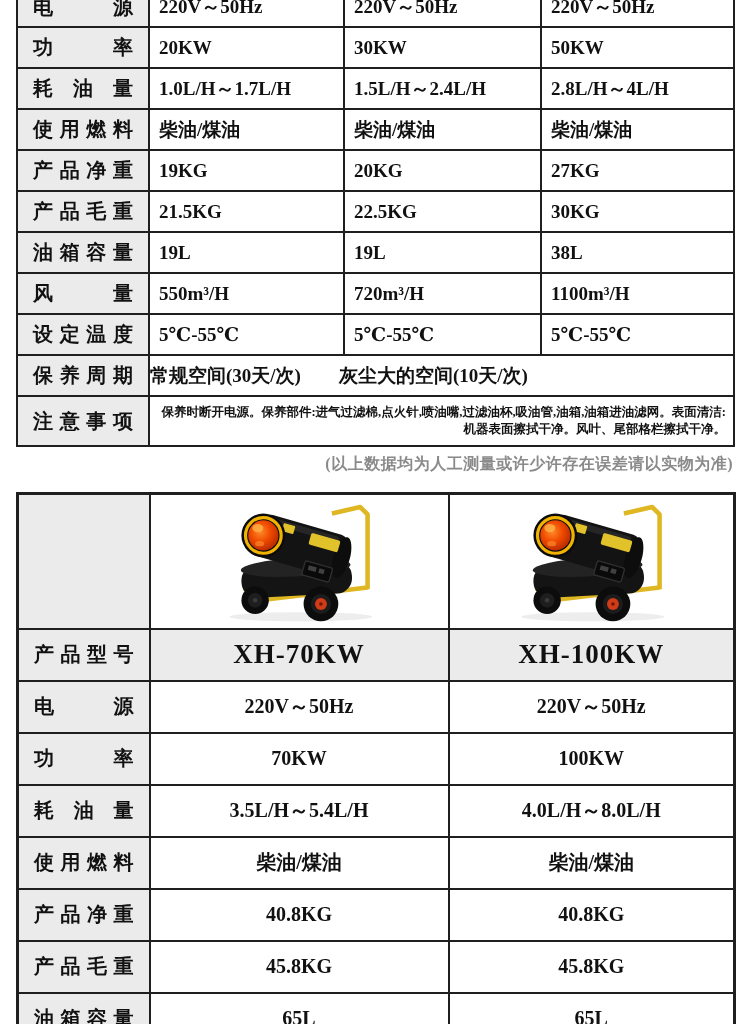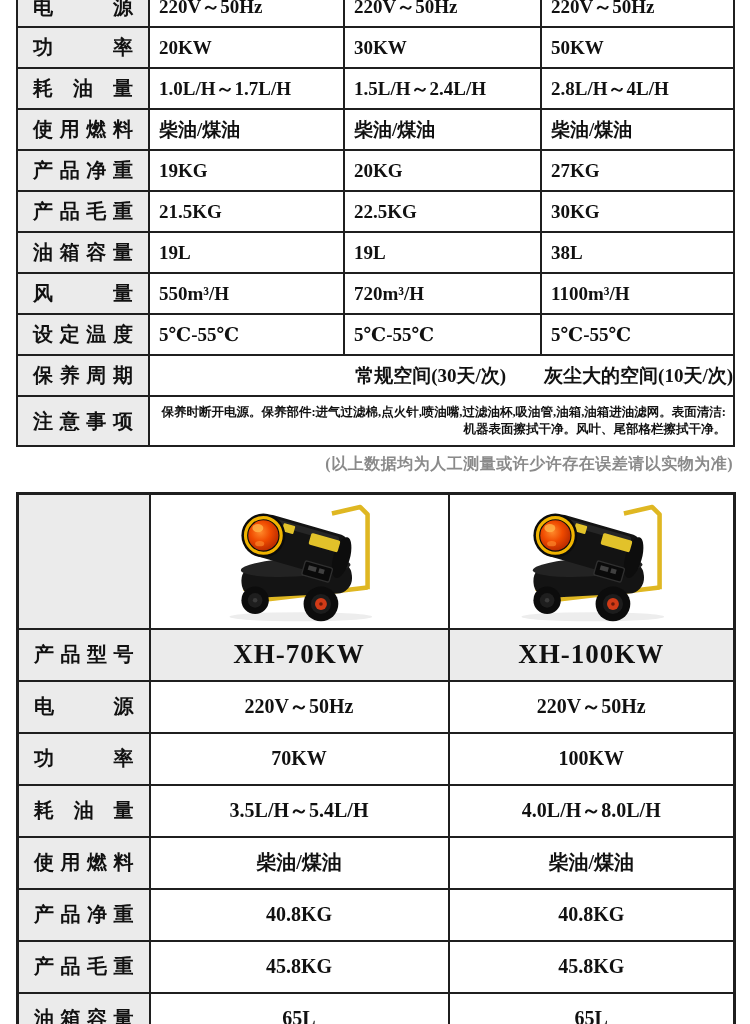--- a/index.html
+++ b/index.html
@@ -23,21 +23,21 @@
     background:#ebebeb;
     font-size:20px;
     text-align:justify;text-align-last:justify;
     padding:0 15px;
   }
   
   table.top{margin-top:-14px}
   table.top tr{height:41px}
   table.top tr:first-child{height:40px}
   table.top td.val{font-size:19px;text-align:left;padding:0 4px 0 9px}
-  table.top td.val.center{text-align:right;padding:0}
+  table.top td.val.center{text-align:left;padding:0}
   table.top tr.notes-row{height:50px}
   tr.notes-row td.val{
     font-size:12.5px;line-height:1.35;padding:2px 7px;
     white-space:normal;text-align:right;
   }
   
   .disclaimer{
     width:733px;margin-top:7px;
     text-align:right;font-size:16px;color:#8a8a8a;
     letter-spacing:.5px;

